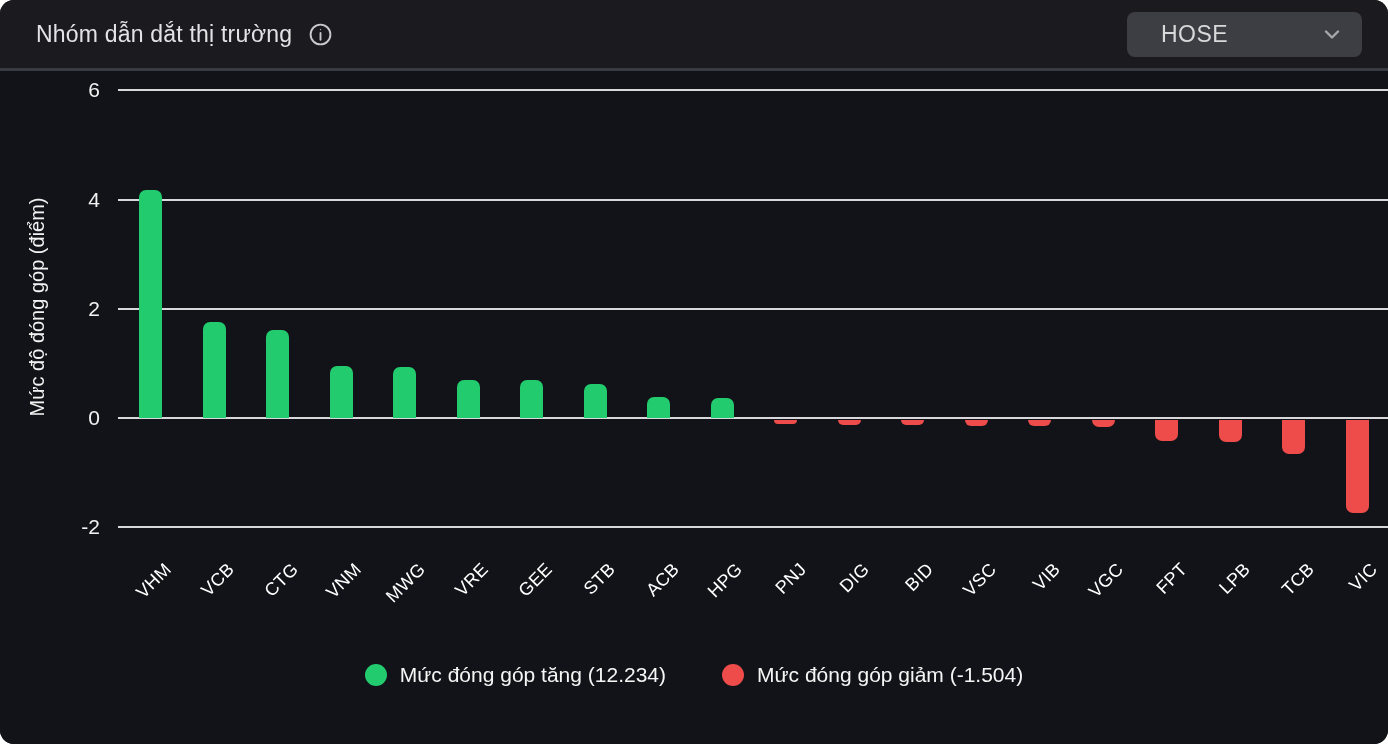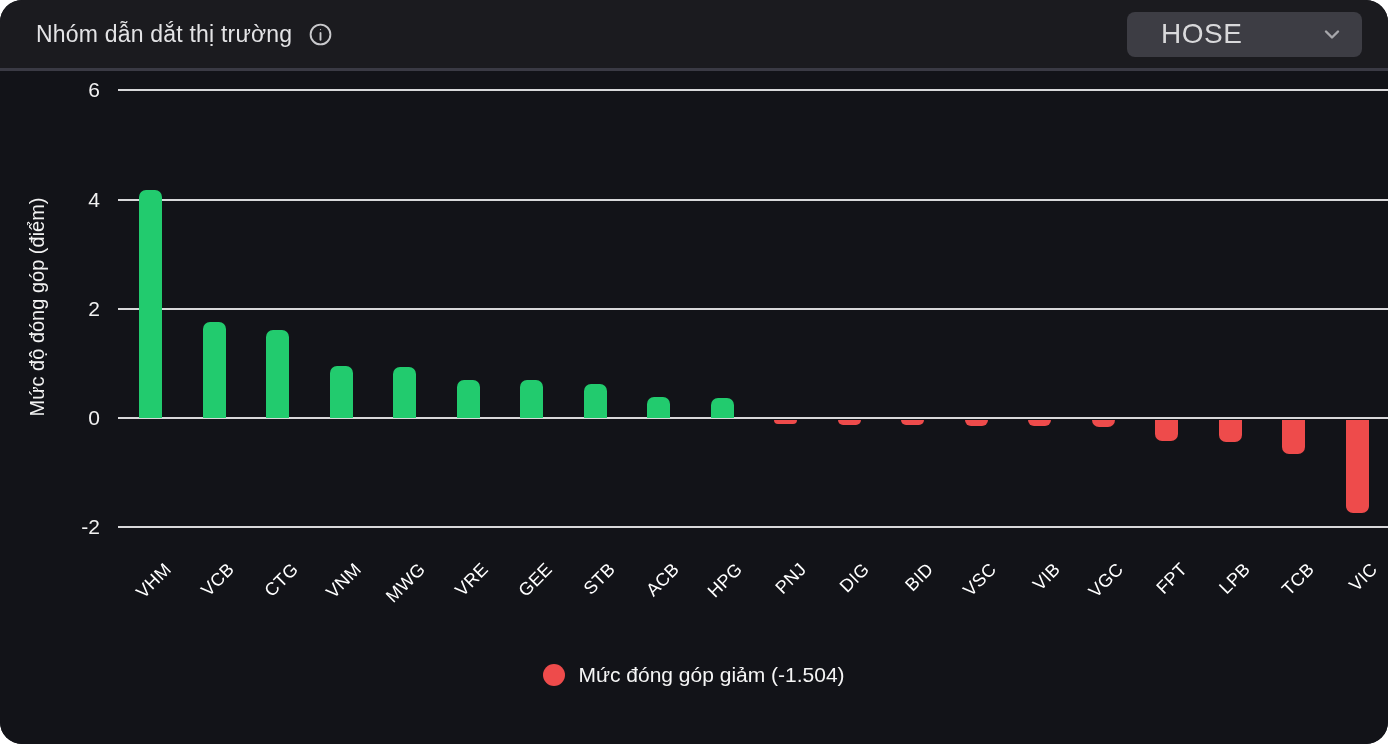--- a/index.html
+++ b/index.html
@@ -1,33 +1,33 @@
 <!DOCTYPE html>
 <html><head>
 <meta charset="utf-8">
 <style>
   html,body{margin:0;padding:0;background:#ffffff;}
   body{width:1388px;height:744px;font-family:"Liberation Sans","DejaVu Sans",sans-serif;}
   .panel{
-    width:1388px;height:744px;border-radius:22px;overflow:hidden;
+    width:1388px;height:744px;border-radius:14px;overflow:hidden;
     background:#121318;display:flex;flex-direction:column;box-sizing:border-box;
   }
   .header{
     height:71px;flex:0 0 71px;background:#1b1b1f;border-bottom:3px solid #3a3a44;
     display:flex;align-items:center;padding:0 26px 0 36px;box-sizing:border-box;
   }
   .title{font-size:23px;color:#e3e3e5;letter-spacing:.2px;}
   .info-wrap{margin-left:16px;display:flex;align-items:center;cursor:pointer;}
   .spacer{flex:1;}
   .select{
     width:235px;height:45px;background:#3d3d44;border-radius:8px;
     display:flex;align-items:center;justify-content:space-between;
     padding:0 18px 0 34px;box-sizing:border-box;cursor:pointer;
   }
-  .select-label{font-size:28px;color:#d9d9db;letter-spacing:.5px;}
+  .select-label{font-size:23px;color:#d9d9db;letter-spacing:.5px;}
   .chart-area{position:relative;flex:1;background:#121318;}
   .gridline{position:absolute;left:118px;right:0;height:2px;background:#d8d8da;}
   .ytick{position:absolute;left:0;width:100px;text-align:right;font-size:21px;color:#f2f2f2;transform:translateY(-50%);}
   .ylabel{
     position:absolute;left:37px;top:236px;transform:translate(-50%,-50%) rotate(-90deg);
     white-space:nowrap;font-size:20px;color:#f2f2f2;
   }
   .bar{position:absolute;width:23px;}
   .bar.pos{border-radius:7px 7px 0 0;}
   .bar.neg{border-radius:0 0 7px 7px;}
@@ -63,20 +63,24 @@
         <svg width="24" height="24" viewBox="0 0 24 24" fill="none" stroke="#a7a7ab" stroke-width="2.4" stroke-linecap="round" stroke-linejoin="round">
           <polyline points="6,9.5 12,15.5 18,9.5"></polyline>
         </svg>
       </span>
     </div>
   </div>
 
   <div class="chart-area" id="chart">
     <div class="ylabel">Mức độ đóng góp (điểm)</div>
     <div class="legend" id="legend">
+        <div class="legend-item">
+          <span class="legend-dot" style="background: rgb(34, 203, 110);"></span>
+          <span class="legend-label">Mức đóng góp tăng (12.234)</span>
+        </div>
         <div class="legend-item">
           <span class="legend-dot" style="background: rgb(238, 75, 75);"></span>
           <span class="legend-label">Mức đóng góp giảm (-1.504)</span>
         </div>
       </div>
   <div class="gridline" style="top: 18.4px; background: rgb(216, 216, 218);"></div>
       <div class="ytick" style="top: 19.4px;">6</div>
       <div class="gridline" style="top: 127.6px; background: rgb(216, 216, 218);"></div>
       <div class="ytick" style="top: 128.6px;">4</div>
       <div class="gridline" style="top: 236.8px; background: rgb(216, 216, 218);"></div>

